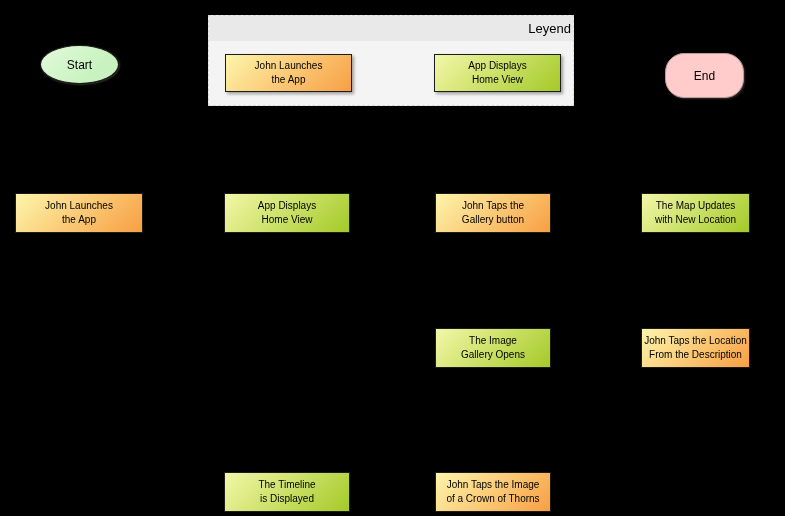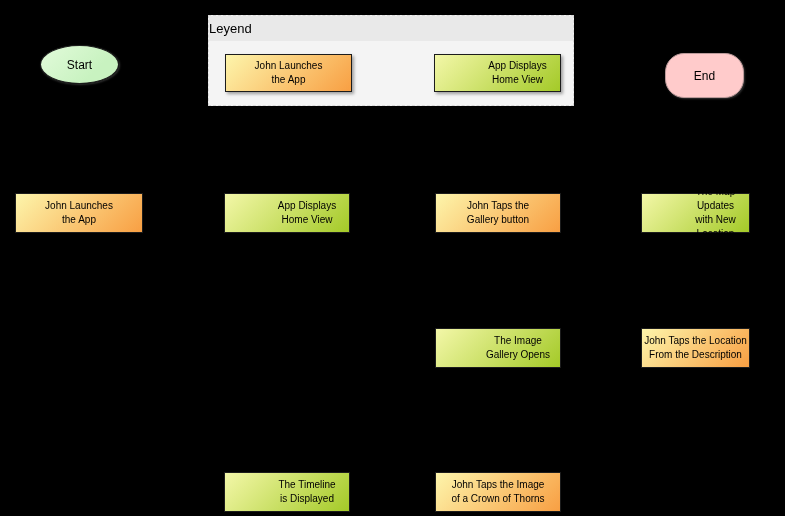--- a/index.html
+++ b/index.html
@@ -44,22 +44,22 @@
     background: #f4f4f4;
     border: 1px dashed #d9d9d9;
     box-sizing: border-box;
   }
   .legend-header {
     position: absolute;
     left: 0; top: 0; right: 0; height: 25px;
     background: #e9e9e9;
     font-size: 13px;
     line-height: 25px;
-    text-align: left;
-    padding-right: 18px;
+    text-align: right;
+    padding-right: 2px;
   }
   .legend .node { box-shadow: 2px 2px 3px rgba(0,0,0,0.35); }
 
   
   .node {
     position: absolute;
     height: 40px;
     display: flex;
     align-items: center;
     justify-content: center;
@@ -69,27 +69,26 @@
     white-space: pre-line;
     border: 1px solid #1c1c1c;
     box-sizing: border-box;
     box-shadow: 2px 2px 3px rgba(0,0,0,0.6);
   }
   .actor-action {
     background: linear-gradient(135deg, var(--actor-action-start), var(--actor-action-end));
   }
   .system-response {
     background: linear-gradient(135deg, var(--system-response-start), var(--system-response-end));
-    padding-left: 40px;
   }
 
   
   .c1 { left: 15px;  width: 128px; }
   .c2 { left: 224px; width: 126px; }
-  .c3 { left: 435px; width: 126px; }
+  .c3 { left: 435px; width: 116px; }
   .c4 { left: 641px; width: 109px; }
   .r1 { top: 193px; }
   .r2 { top: 328px; }
   .r3 { top: 462px; margin-top: 10px; }
 
   
   .legend-item-1 { left: 16px;  top: 38px; width: 127px; height: 38px; }
   .legend-item-2 { left: 225px; top: 38px; width: 127px; height: 38px; }
 </style>
 </head>

